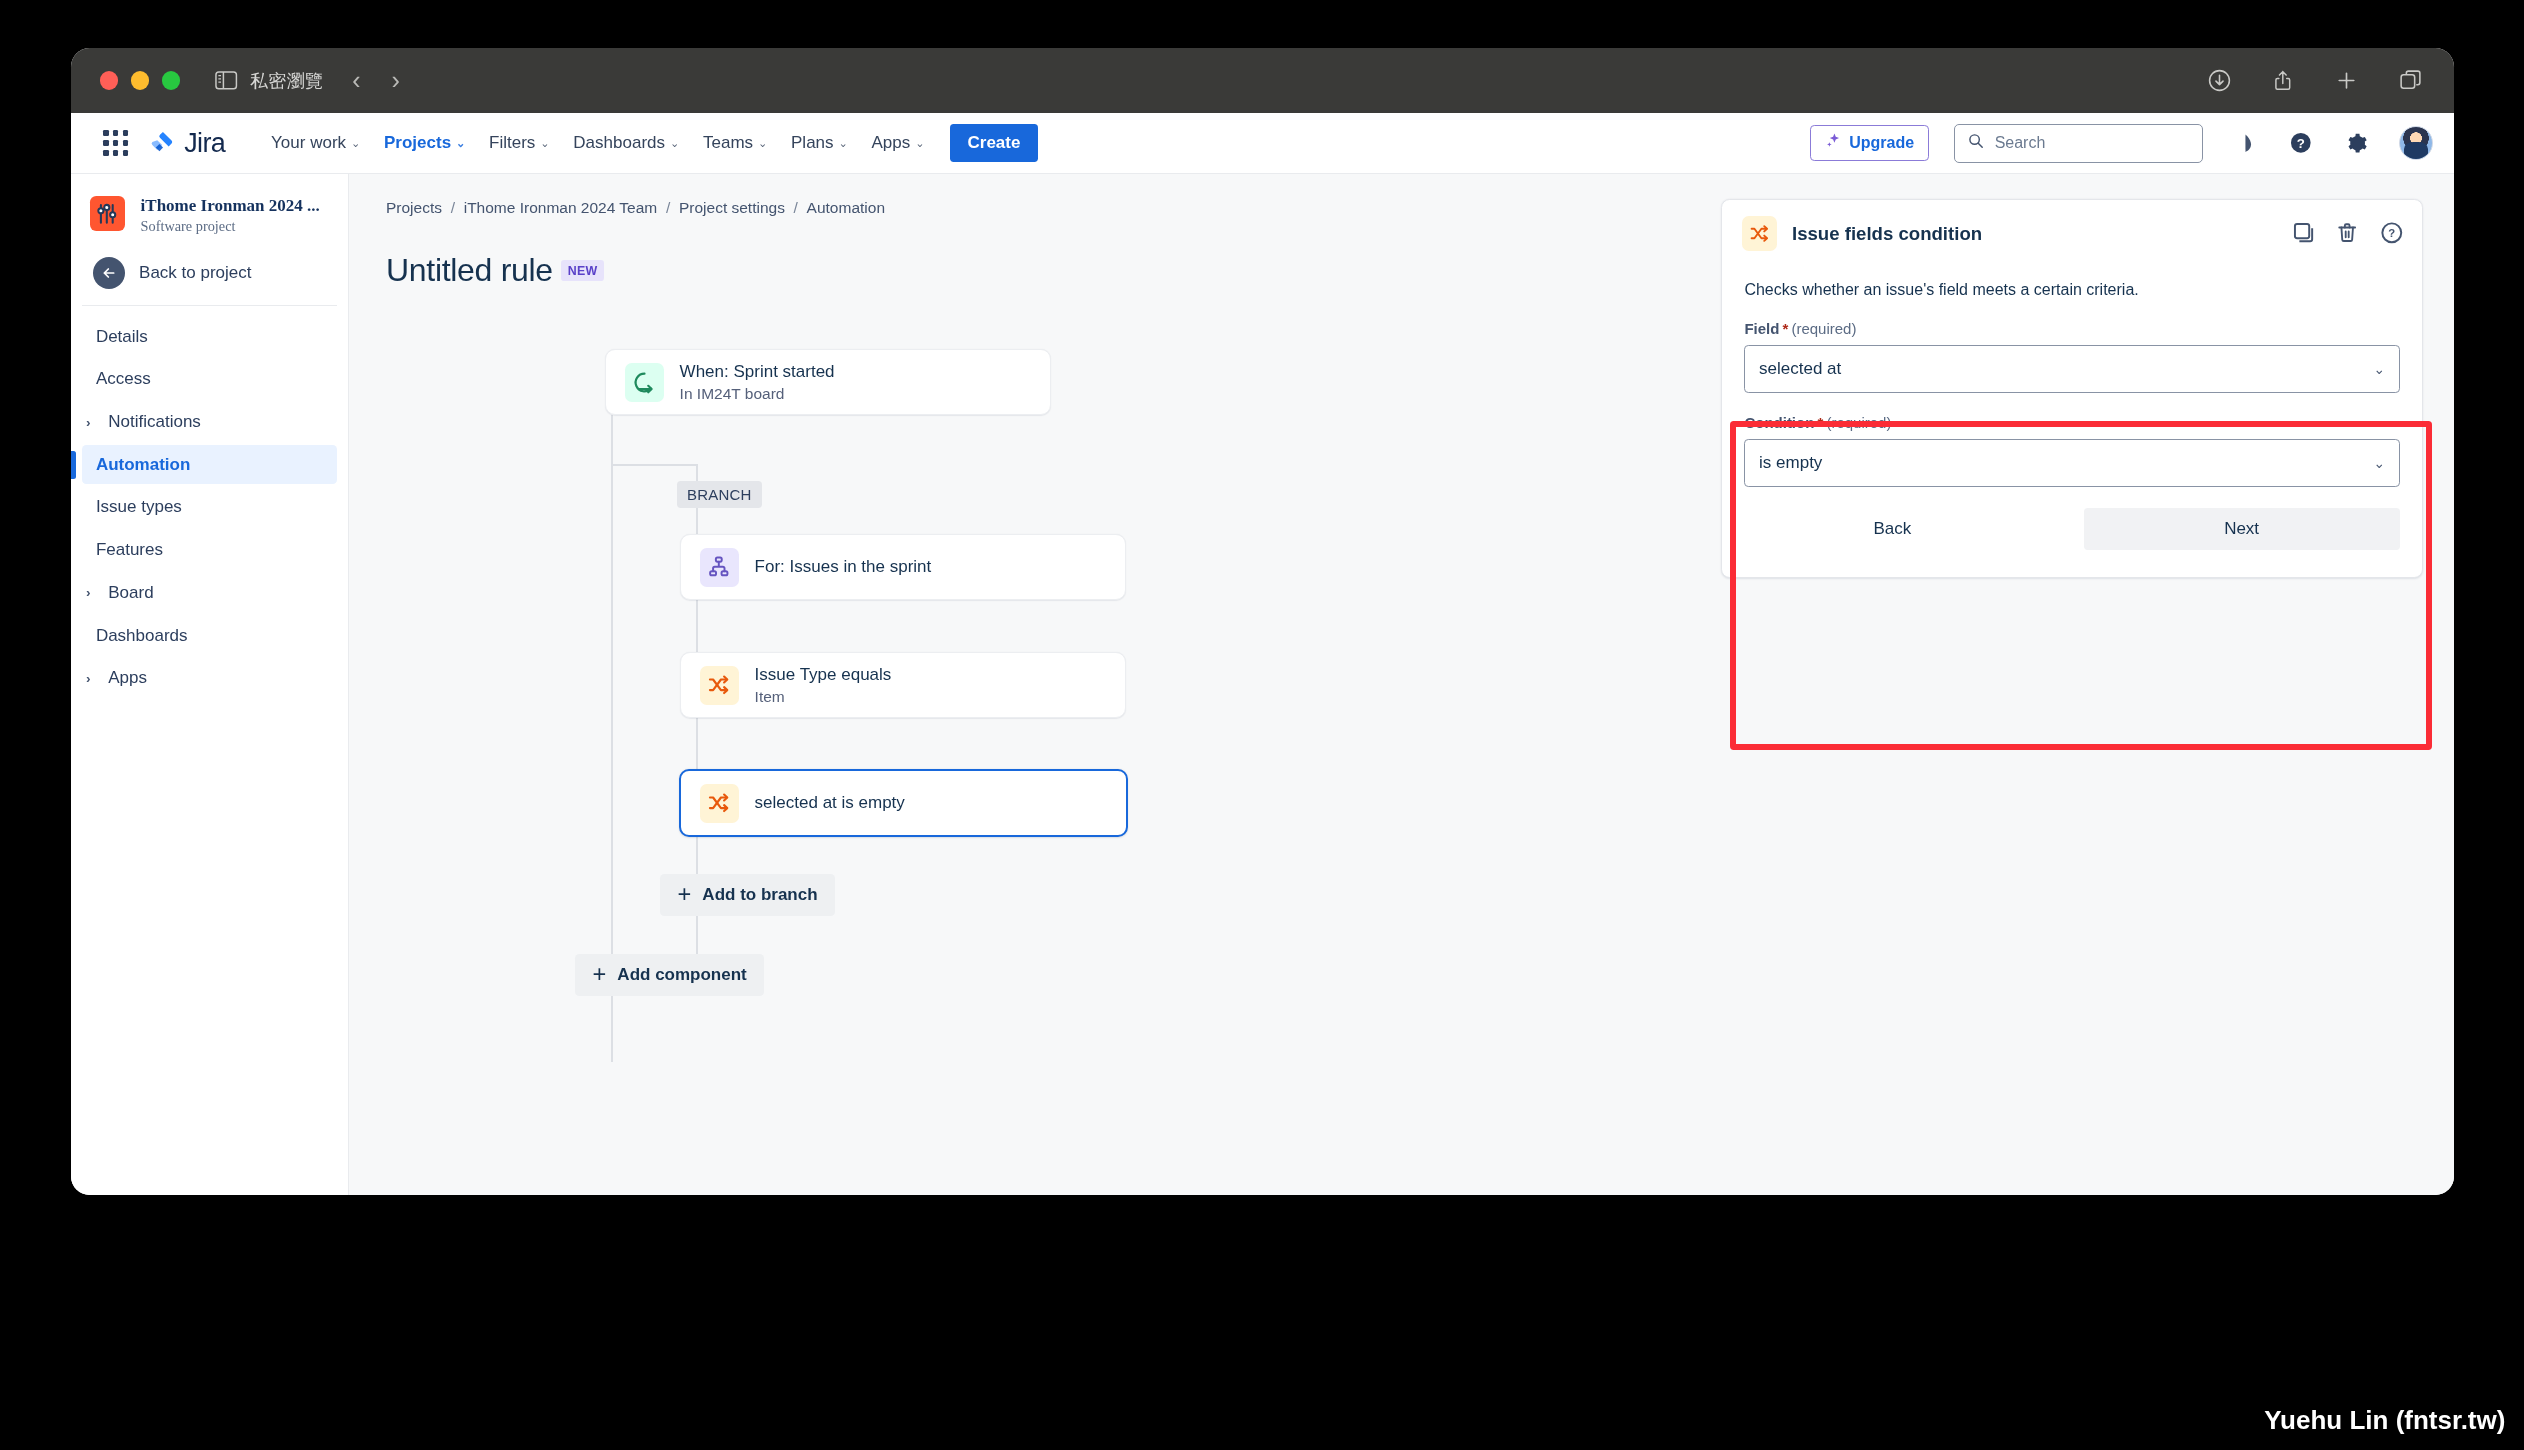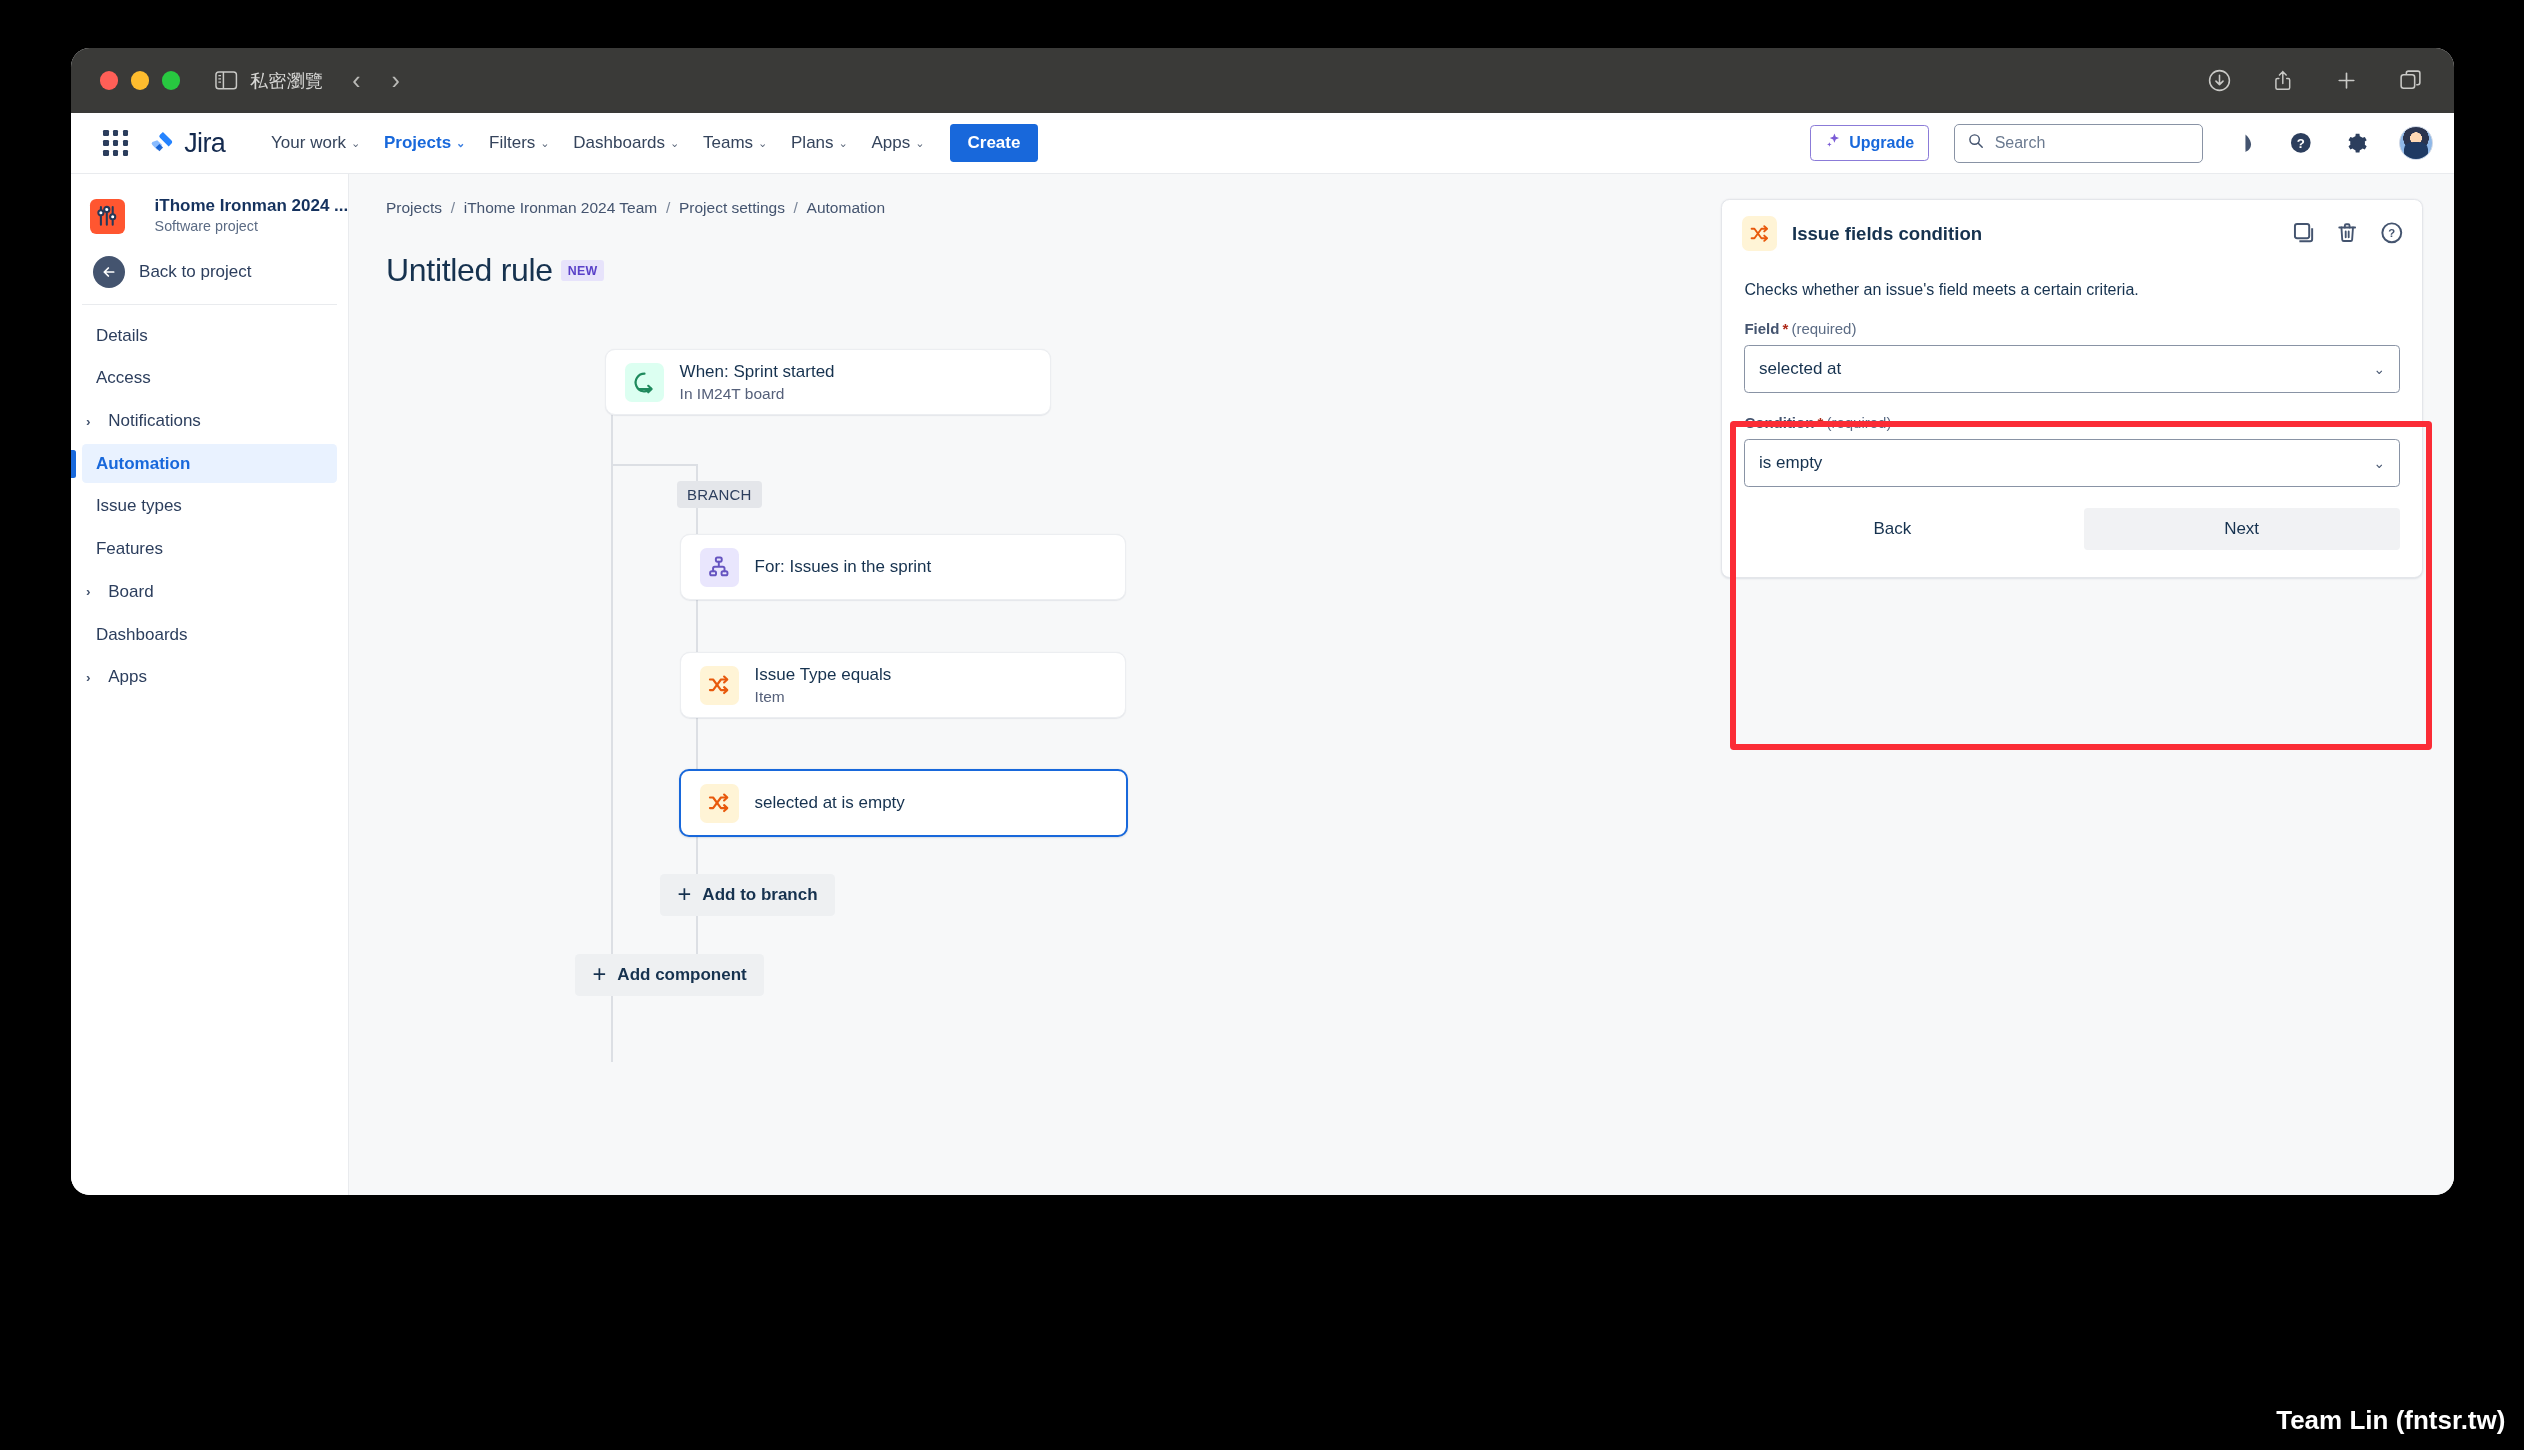--- a/index.html
+++ b/index.html
@@ -87,21 +87,21 @@
   }
 
   
   #body { display:flex; height: calc(1309px - 65px - 61px); }
 
   
   #sidebar {
     width: 278px; background:#fff; border-right:1.2px solid #e9ebee;
     display:flex; flex-direction:column; padding: 16px 0 0 0;
   }
-  .proj-head { display:flex; align-items:flex-end; gap:30px; padding: 6.2px 15px 6.2px 18.6px; }
+  .proj-head { display:flex; align-items:flex-start; gap:16px; padding: 6.2px 15px 6.2px 18.6px; font-family: Liberation Serif, serif; }
   .proj-icon {
     width:35px; height:35px; border-radius:6.2px; background:#ff5630;
     display:flex; align-items:center; justify-content:center; flex:none;
   }
   .proj-name { font-size:17px; font-weight:700; color:#15325e; line-height:1.15; white-space:nowrap; }
   .proj-sub { font-size:14.3px; color:#5b6b84; margin-top:1.9px; }
   .back-row { display:flex; align-items:center; gap:13.7px; padding: 16px 15px 16px 22.4px; }
   .back-circle {
     width:32px;height:32px;border-radius:50%;background:#44546f;
     display:flex;align-items:center;justify-content:center;flex:none;
@@ -582,14 +582,14 @@
           </div>
         </div>
       </div>
 
     </div>
   </div>
 </div>
 
 <div id="redbox"></div>
 
-<div id="watermark">Team Lin (fntsr.tw)</div>
+<div id="watermark">Yuehu Lin (fntsr.tw)</div>
 
 
 </body></html>

